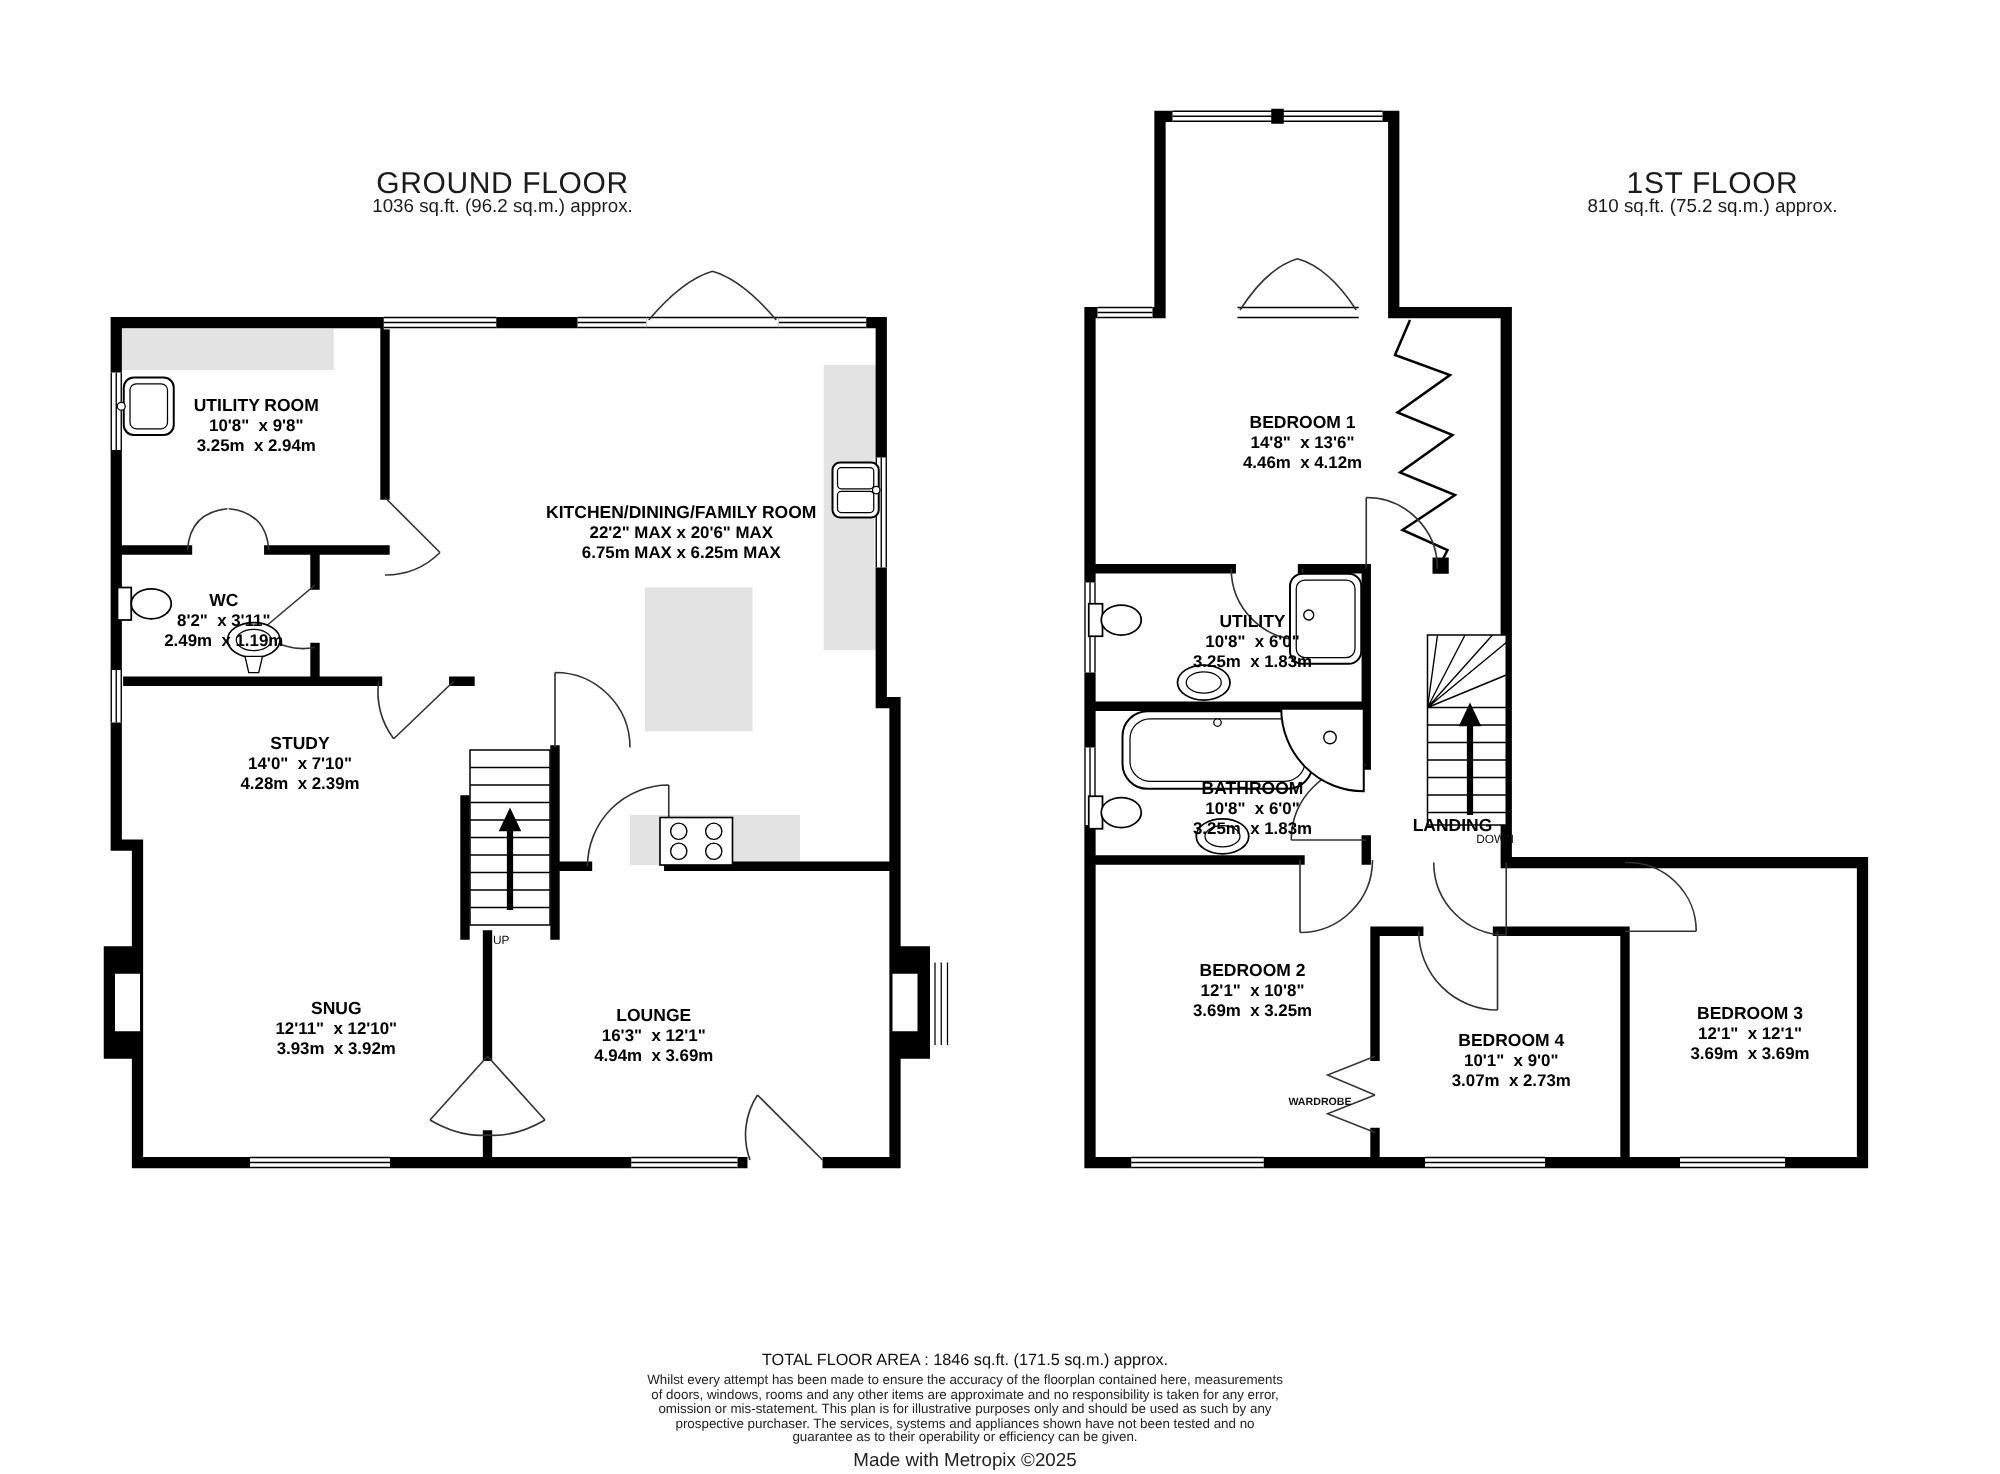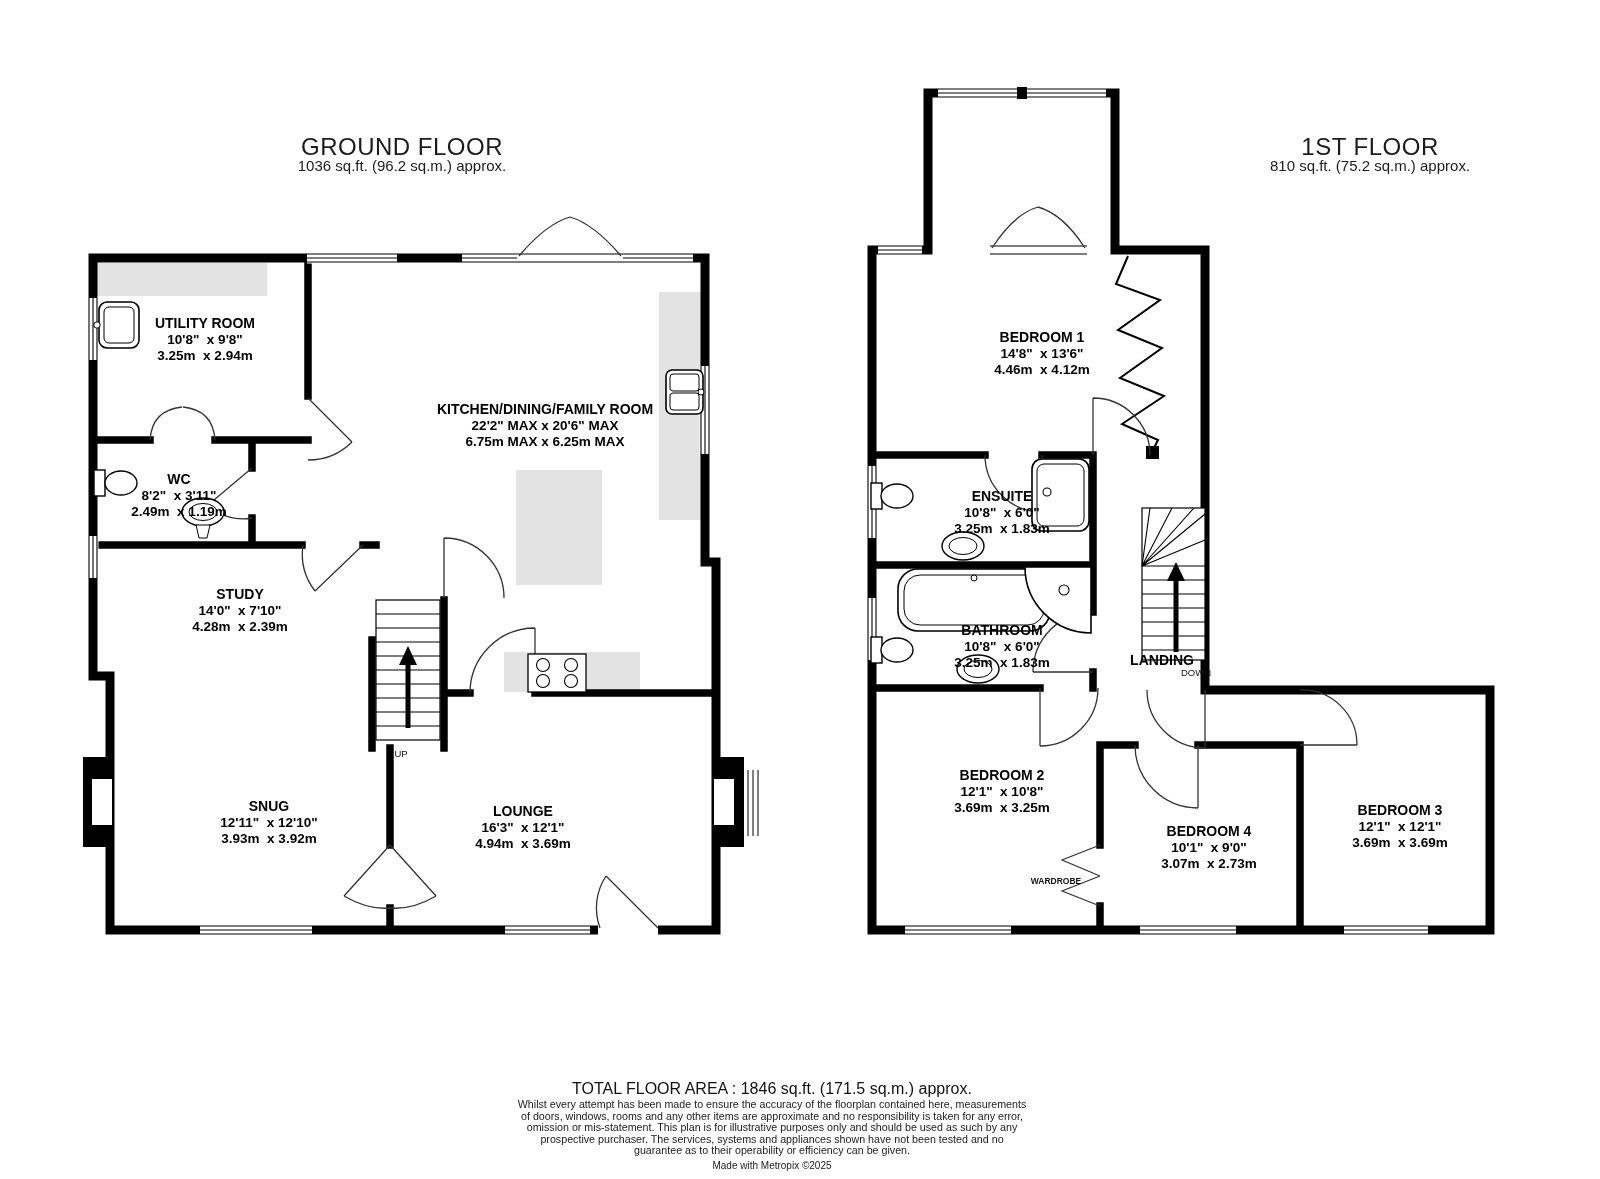--- a/index.html
+++ b/index.html
@@ -14,23 +14,23 @@
        color:#000;line-height:1.2;}
   .room-label .rname{font-weight:bold;font-size:14px;white-space:nowrap;}
   .room-label .rdim{font-weight:bold;font-size:13.5px;white-space:pre;}
   .room-label.wide .rname{white-space:normal;width:218px;}
   .tiny-label{position:absolute;transform:translate(-50%,-50%);
        font-size:9.5px;color:#111;white-space:nowrap;}
   .tiny-label.b{font-weight:bold;font-size:8.5px;}
   .landing-label{position:absolute;transform:translate(-50%,-50%);
        font-weight:bold;font-size:14px;color:#000;white-space:nowrap;}
   .footer{position:absolute;left:772px;text-align:center;transform:translateX(-50%);color:#111;}
-  .footer-total{top:1080px;font-size:16px;white-space:nowrap;}
+  .footer-total{top:1080px;font-size:13px;white-space:nowrap;}
   .footer-disclaimer{top:1099px;width:510px;font-size:10.7px;line-height:11.6px;color:#222;}
-  .footer-credit{top:1160px;font-size:10px;white-space:nowrap;color:#222;}
+  .footer-credit{top:1160px;font-size:15px;white-space:nowrap;color:#222;}
 </style>
 </head>
 <body>
 
 <svg id="plan-svg" width="1600" height="1179" viewBox="0 0 1600 1179">
 
   <g>
 
     <g fill="#e3e3e3">
       <rect x="97" y="263" width="170" height="33"></rect>
@@ -293,21 +293,21 @@
   <div class="rdim">4.94m  x 3.69m</div>
 </div>
 <div class="tiny-label" style="left:401px;top:753px;">UP</div>
 
 <div class="room-label" style="left:1042px;top:354px;">
   <div class="rname">BEDROOM 1</div>
   <div class="rdim">14'8"  x 13'6"</div>
   <div class="rdim">4.46m  x 4.12m</div>
 </div>
 <div class="room-label" style="left:1002px;top:513px;">
-  <div class="rname">ENSUITE</div>
+  <div class="rname">UTILITY</div>
   <div class="rdim">10'8"  x 6'0"</div>
   <div class="rdim">3.25m  x 1.83m</div>
 </div>
 <div class="room-label" style="left:1002px;top:635px;margin-top:12px;">
   <div class="rname">BATHROOM</div>
   <div class="rdim">10'8"  x 6'0"</div>
   <div class="rdim">3.25m  x 1.83m</div>
 </div>
 <div class="room-label" style="left:1002px;top:792px;">
   <div class="rname">BEDROOM 2</div>

